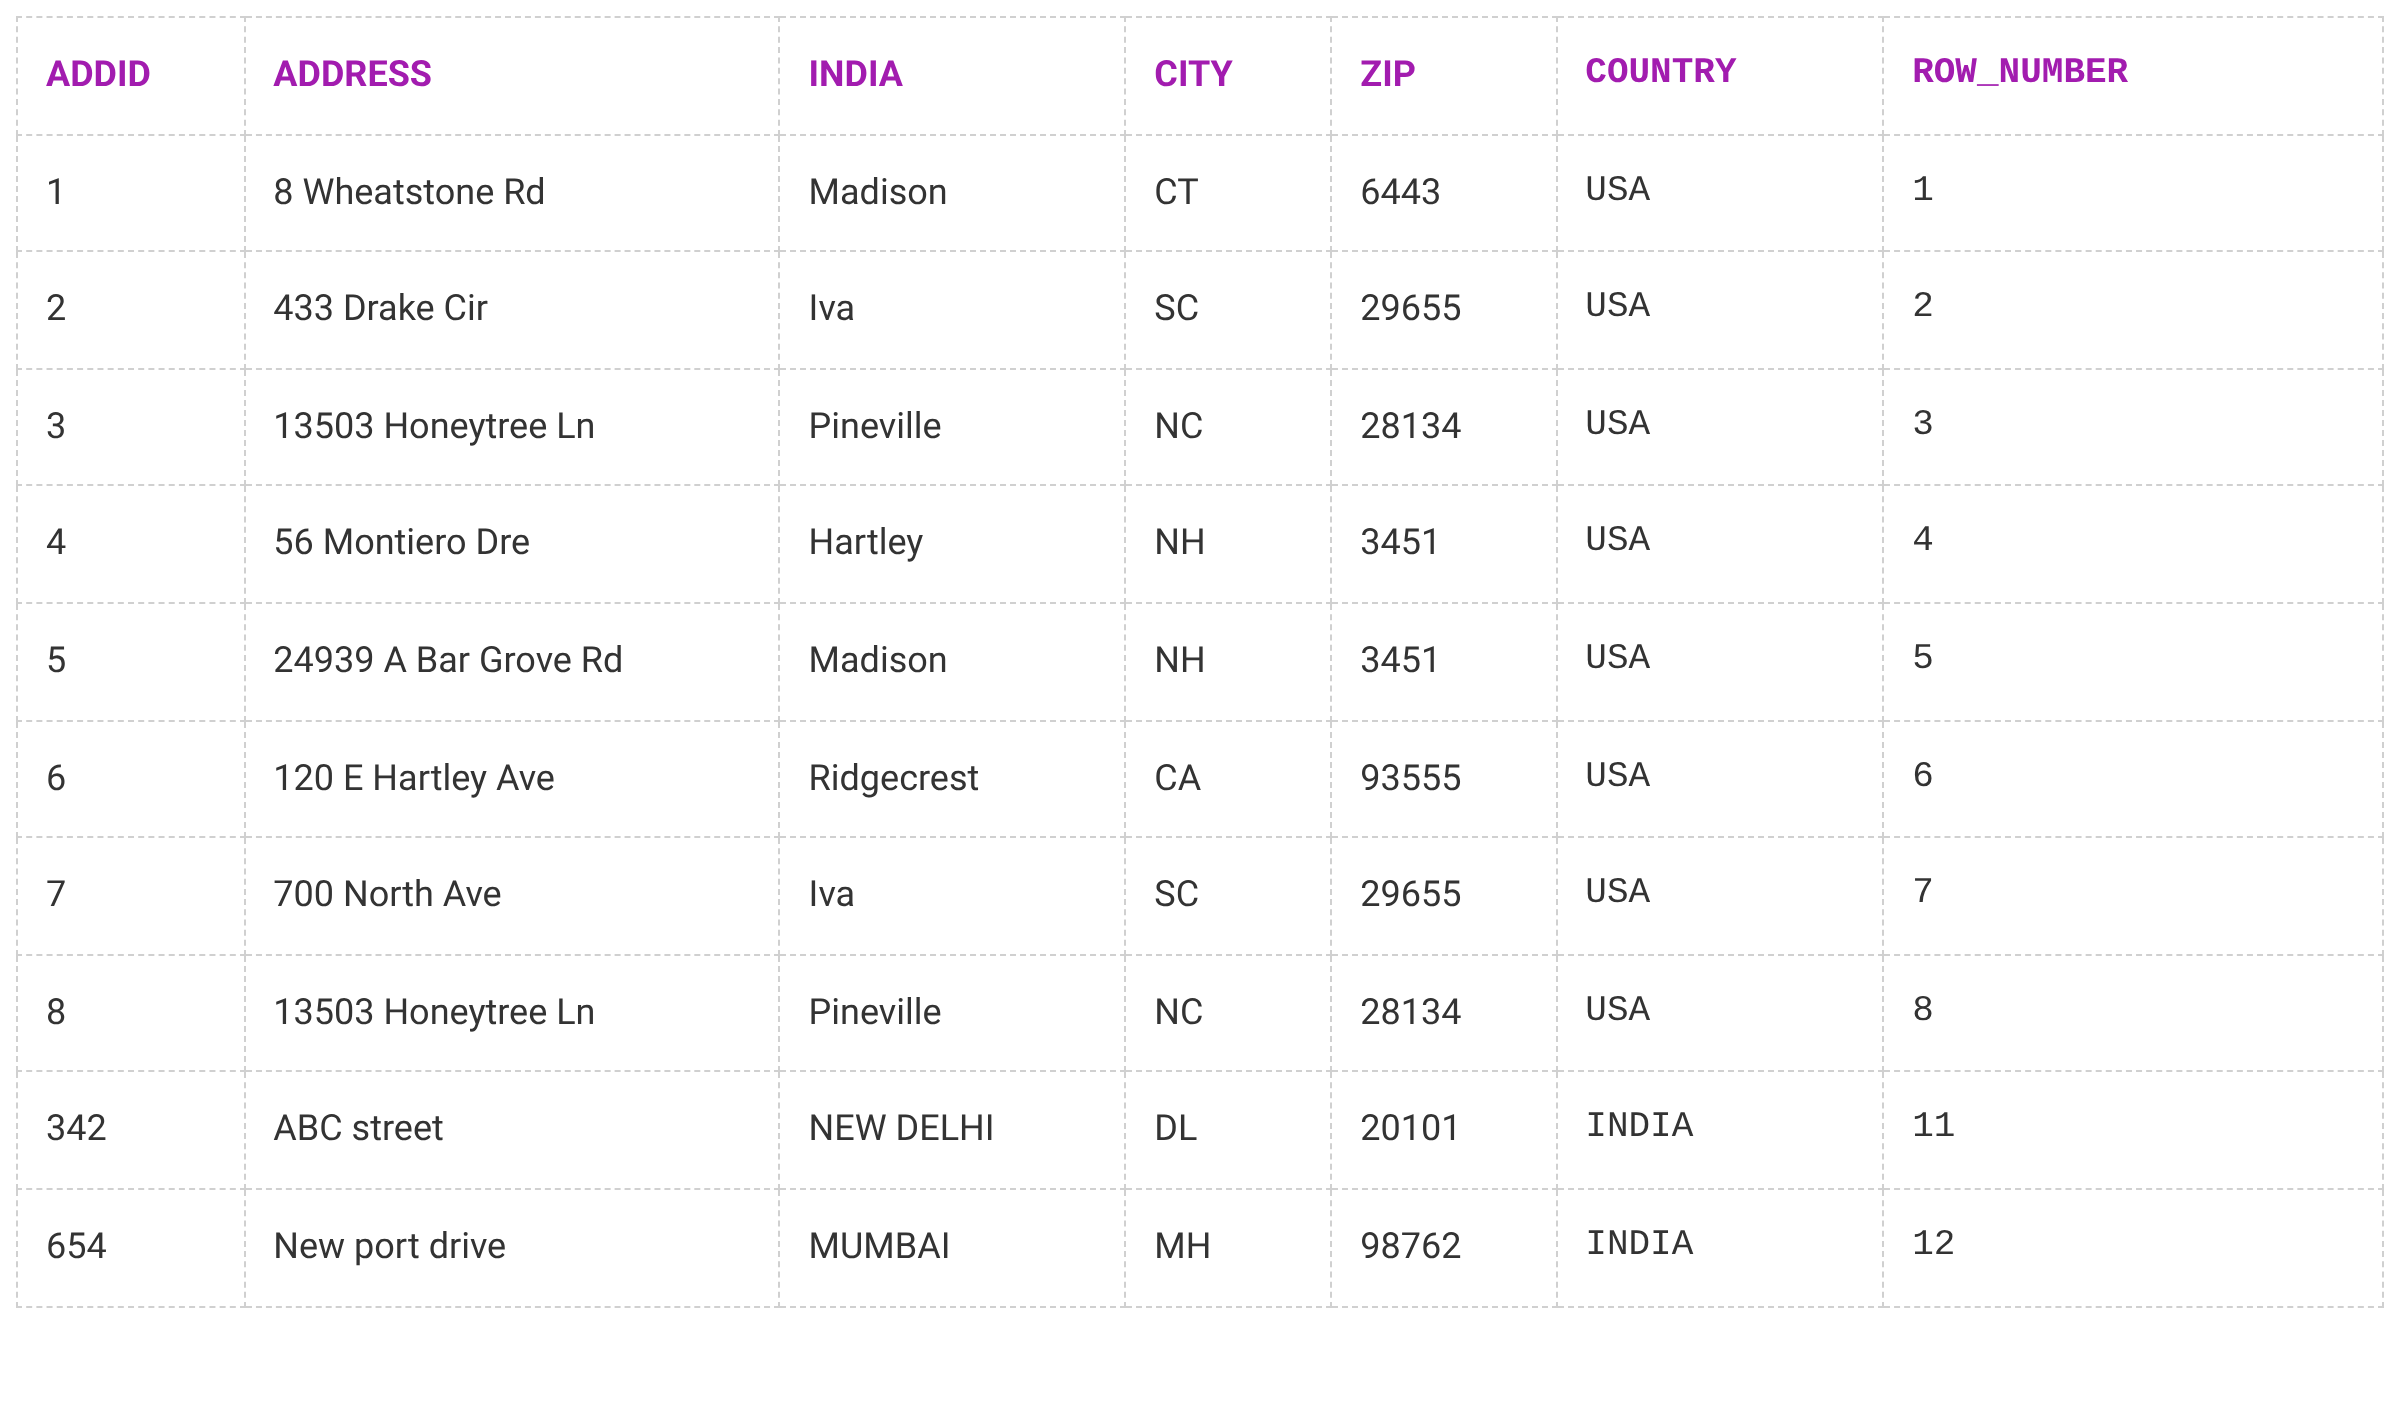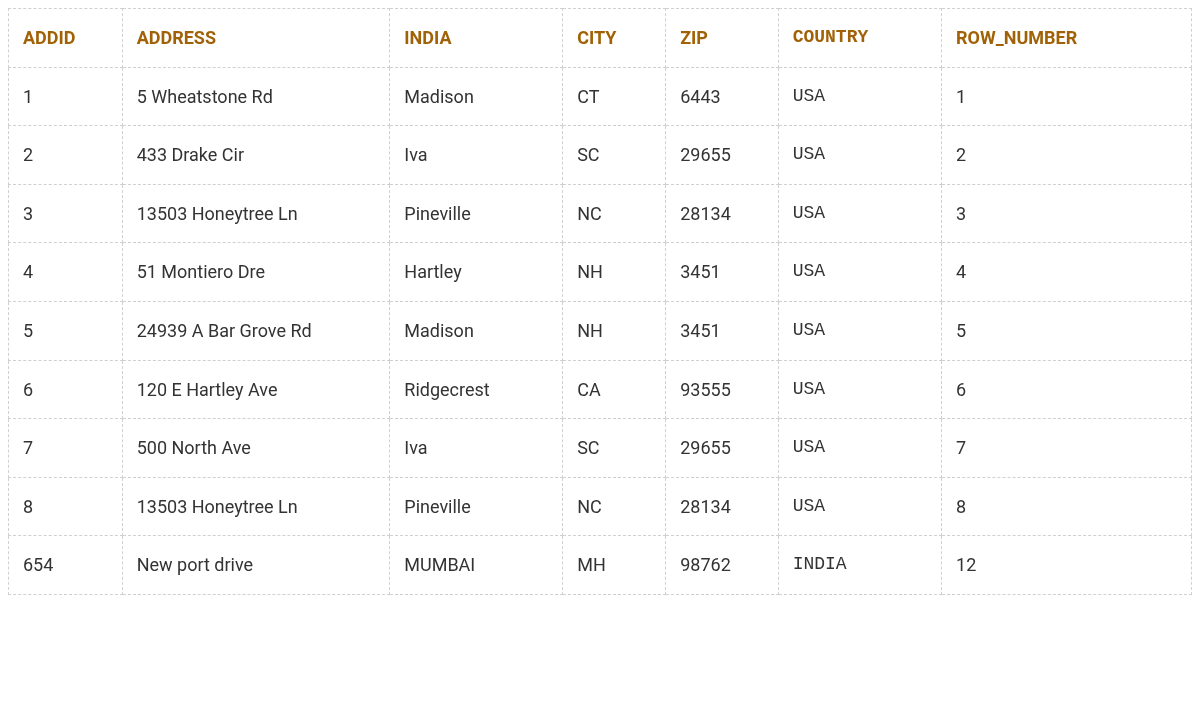--- a/index.html
+++ b/index.html
@@ -22,54 +22,54 @@
     th, td {
       text-align: left;
       padding: 18px 14px;
       border: 1px dashed #d0d0d0;
       vertical-align: middle;
       line-height: 1.2;
     }
     th {
       font-weight: 700;
       font-size: 18px;
-      color: #a16207;
+      color: #a21caf;
     }
     td {
       font-weight: 400;
       color: #333333;
     }
     
     th:nth-child(1), td:nth-child(1) { width: 9.6%; }
     th:nth-child(2), td:nth-child(2) { width: 22.6%; }
     th:nth-child(3), td:nth-child(3) { width: 14.6%; }
     th:nth-child(4), td:nth-child(4) { width: 8.7%; }
     th:nth-child(5), td:nth-child(5) { width: 9.5%; }
     th:nth-child(6), td:nth-child(6) { width: 13.8%; font-family: Liberation Mono, monospace; }
-    th:nth-child(7), td:nth-child(7) { width: 21.1%; }
+    th:nth-child(7), td:nth-child(7) { width: 21.1%; font-family: Liberation Mono, monospace; }
   </style>
 </head>
 <body>
 
 <table>
   <thead>
     <tr>
       <th>ADDID</th>
       <th>ADDRESS</th>
       <th>INDIA</th>
       <th>CITY</th>
       <th>ZIP</th>
       <th>COUNTRY</th>
       <th>ROW_NUMBER</th>
     </tr>
   </thead>
   <tbody id="table-body">
   <tr>
         <td>1</td>
-        <td>5 Wheatstone Rd</td>
+        <td>8 Wheatstone Rd</td>
         <td>Madison</td>
         <td>CT</td>
         <td>6443</td>
         <td>USA</td>
         <td>1</td>
       </tr>
       <tr>
         <td>2</td>
         <td>433 Drake Cir</td>
         <td>Iva</td>
@@ -82,21 +82,21 @@
         <td>3</td>
         <td>13503 Honeytree Ln</td>
         <td>Pineville</td>
         <td>NC</td>
         <td>28134</td>
         <td>USA</td>
         <td>3</td>
       </tr>
       <tr>
         <td>4</td>
-        <td>51 Montiero Dre</td>
+        <td>56 Montiero Dre</td>
         <td>Hartley</td>
         <td>NH</td>
         <td>3451</td>
         <td>USA</td>
         <td>4</td>
       </tr>
       <tr>
         <td>5</td>
         <td>24939 A Bar Grove Rd</td>
         <td>Madison</td>
@@ -109,37 +109,46 @@
         <td>6</td>
         <td>120 E Hartley Ave</td>
         <td>Ridgecrest</td>
         <td>CA</td>
         <td>93555</td>
         <td>USA</td>
         <td>6</td>
       </tr>
       <tr>
         <td>7</td>
-        <td>500 North Ave</td>
+        <td>700 North Ave</td>
         <td>Iva</td>
         <td>SC</td>
         <td>29655</td>
         <td>USA</td>
         <td>7</td>
       </tr>
       <tr>
         <td>8</td>
         <td>13503 Honeytree Ln</td>
         <td>Pineville</td>
         <td>NC</td>
         <td>28134</td>
         <td>USA</td>
         <td>8</td>
       </tr>
       <tr>
+        <td>342</td>
+        <td>ABC street</td>
+        <td>NEW DELHI</td>
+        <td>DL</td>
+        <td>20101</td>
+        <td>INDIA</td>
+        <td>11</td>
+      </tr>
+      <tr>
         <td>654</td>
         <td>New port drive</td>
         <td>MUMBAI</td>
         <td>MH</td>
         <td>98762</td>
         <td>INDIA</td>
         <td>12</td>
       </tr>
     </tbody>
 </table>

